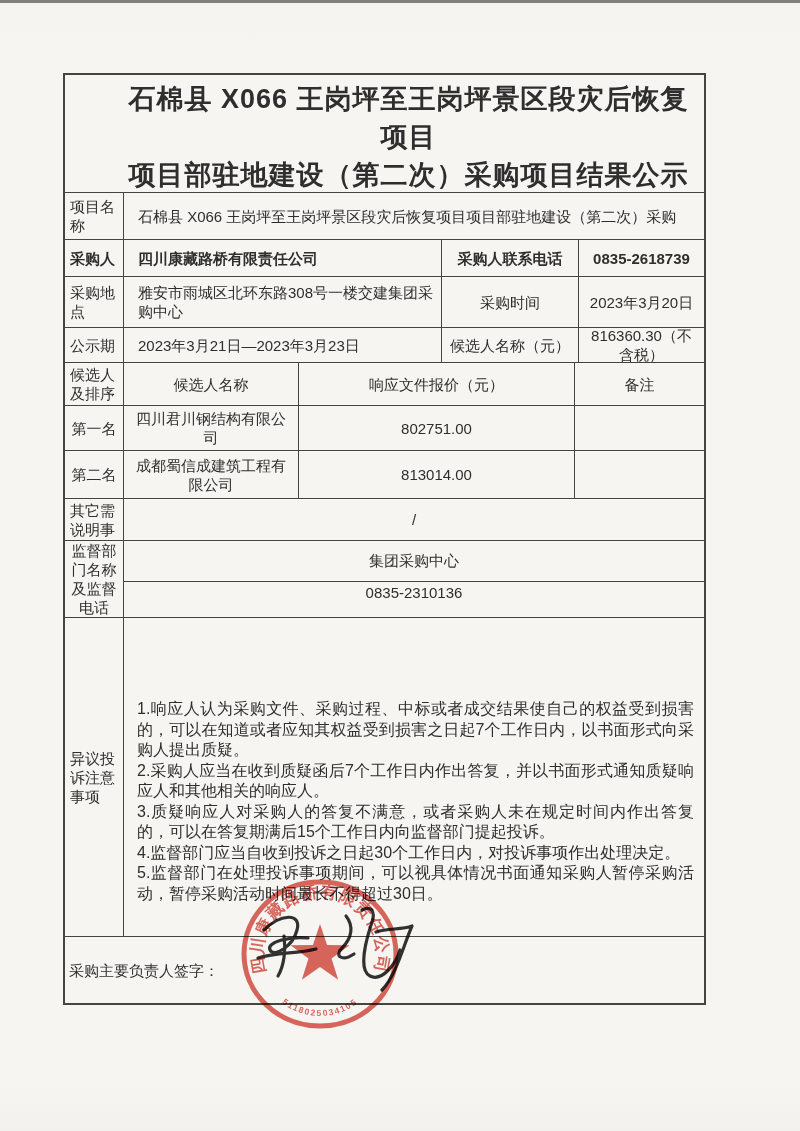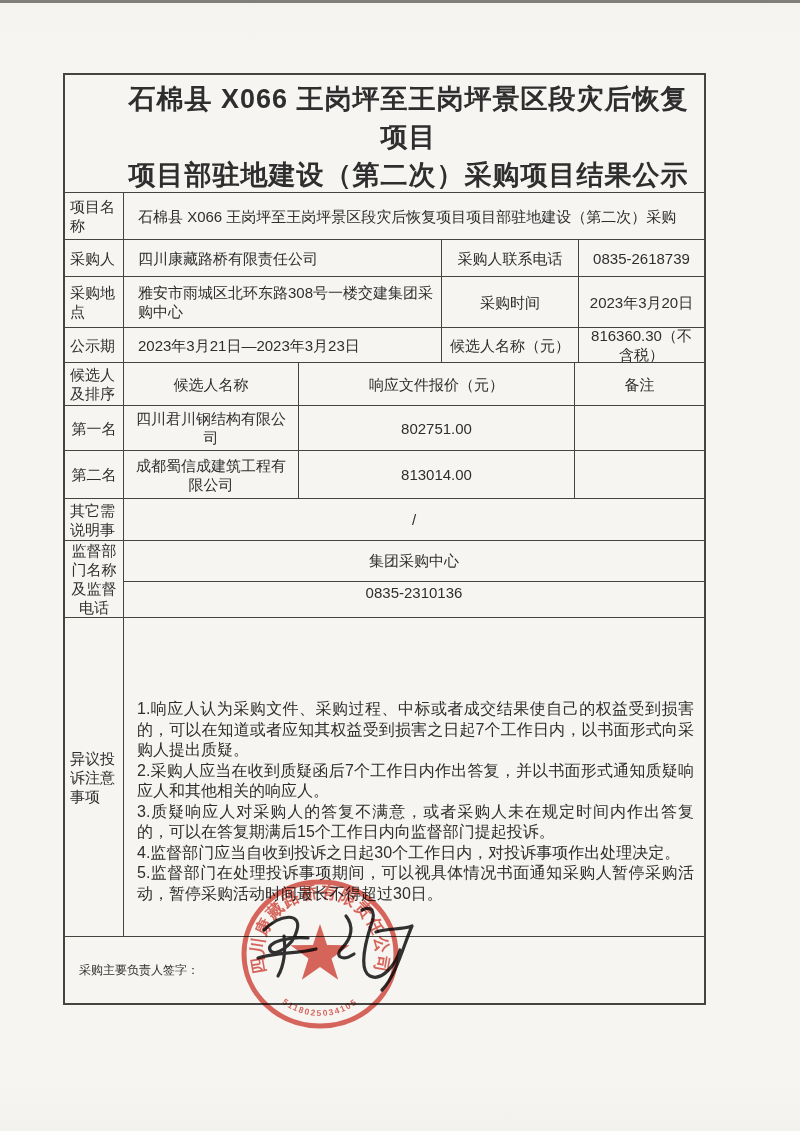--- a/index.html
+++ b/index.html
@@ -50,21 +50,21 @@
   
   .title-row{height:117px;border-top:none;}
   .title-cell{
     flex:1;flex-direction:column;justify-content:center;
     padding-top:10px;
     font-size:27px;font-weight:700;line-height:38px;
     letter-spacing:1px;text-align:center;margin-left:48px;
   }
   
   .h-project{height:47px;}
-  .h-purchaser{height:37px;}
+  .h-purchaser{height:37px;font-weight:bold;}
   .h-location{height:51px;}
   .h-publicity{height:35px;}
   .h-chead{height:43px;}
   .h-c1{height:45px;}
   .h-c2{height:48px;}
   .h-other{height:42px;}
   .h-supervision{height:77px;}
   .h-objection{height:319px;}
   .h-sign{height:67px;}
   .clip-top{align-items:flex-start;padding-top:2px;}
@@ -75,21 +75,21 @@
   .sup-sub-bot{height:21px;border-top:1.5px solid var(--line);}
   
   .objection-text{
     flex:1;align-items:flex-start;
     padding:81px 10px 0 13px;
     font-size:16px;line-height:20.5px;
     white-space:pre-line;text-align:justify;
   }
   .obj-label{justify-content:flex-start;}
   
-  .sign-cell{flex:1;padding-left:14px;font-size:12px;}
+  .sign-cell{flex:1;padding-left:4px;font-size:15px;}
   
   .stamp{
     position:absolute;left:236px;top:876px;width:168px;height:162px;
     mix-blend-mode:multiply;opacity:.88;
   }
   .hand-sign{
     position:absolute;left:250px;top:892px;width:180px;height:112px;
     mix-blend-mode:multiply;
   }
 </style>

